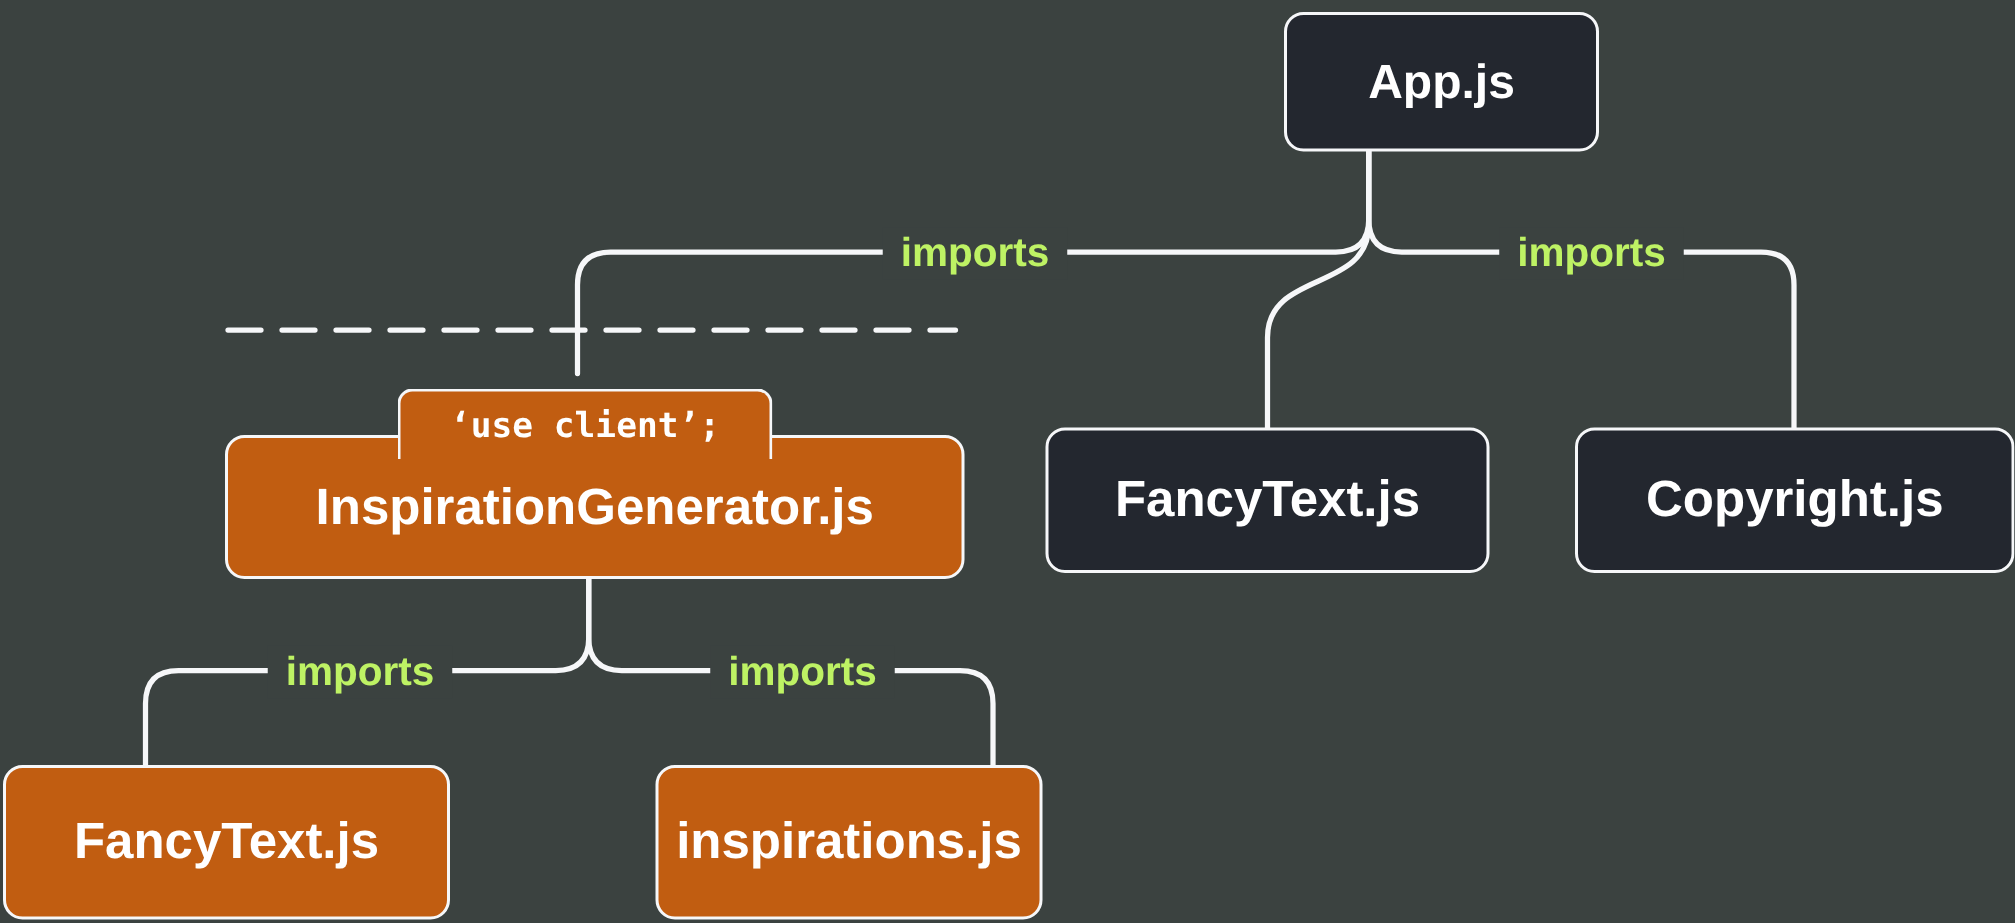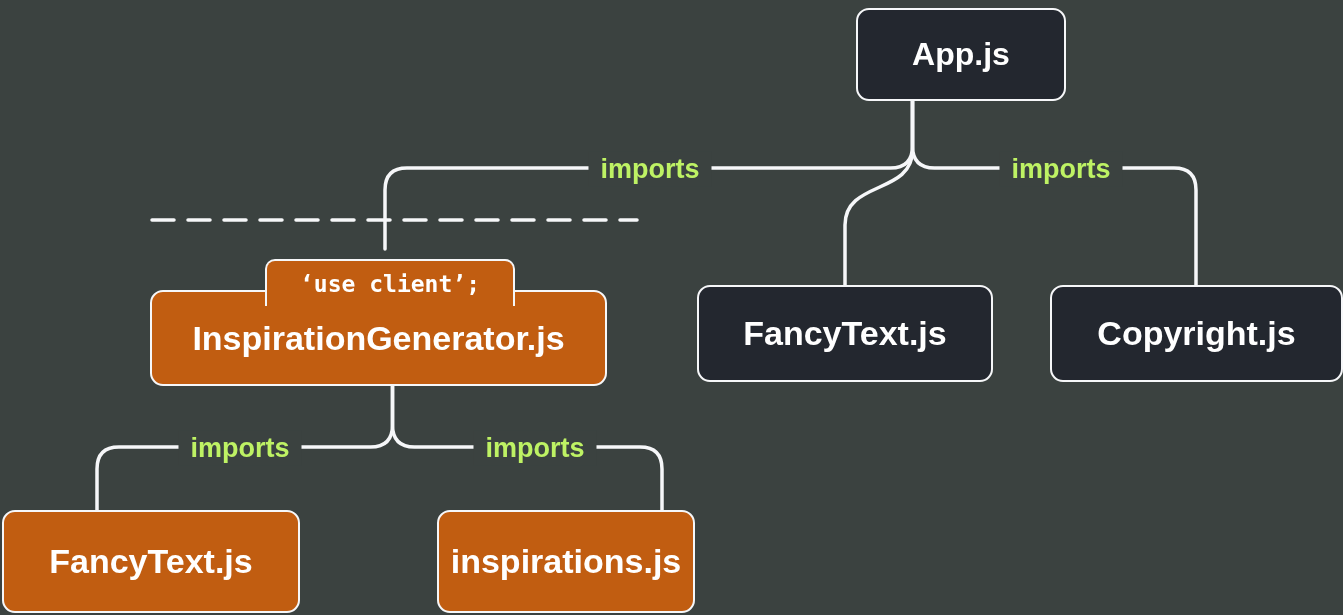--- a/index.html
+++ b/index.html
@@ -38,21 +38,21 @@
     justify-content:center;
     color:#FFFFFF;
     font-weight:600;
     z-index:2;
   }
   .node.server{ background:#23272F; }
   .node.client{ background:#C15D11; }
   .node-app{ left:856px; top:8px; width:210px; height:93px; font-size:32px; }
   .node-fancytext-server{ left:697px; top:285px; width:296px; height:97px; font-size:34px; }
   .node-copyright{ left:1050px; top:285px; width:293px; height:97px; font-size:34px; }
-  .node-inspiration-generator{ left:150px; top:290px; width:457px; height:96px; font-size:34px; }
+  .node-inspiration-generator{ left:150px; top:290px; width:493px; height:96px; font-size:34px; }
   .node-fancytext-client{ left:2px; top:510px; width:298px; height:103px; font-size:34px; }
   .node-inspirations{ left:437px; top:510px; width:258px; height:103px; font-size:34px; }
   .use-client-badge{
     position:absolute;
     left:265px; top:247px;
     width:250px; height:47px;
     box-sizing:border-box;
     background:#C15D11;
     border:2.5px solid #F6F7F9;
     border-bottom:none;

